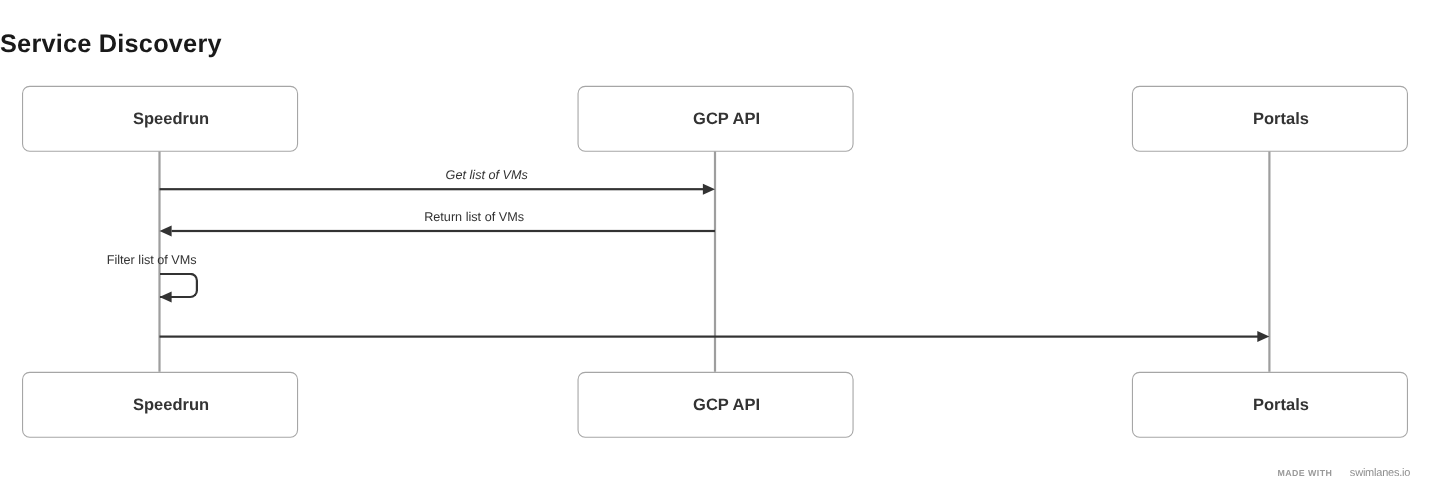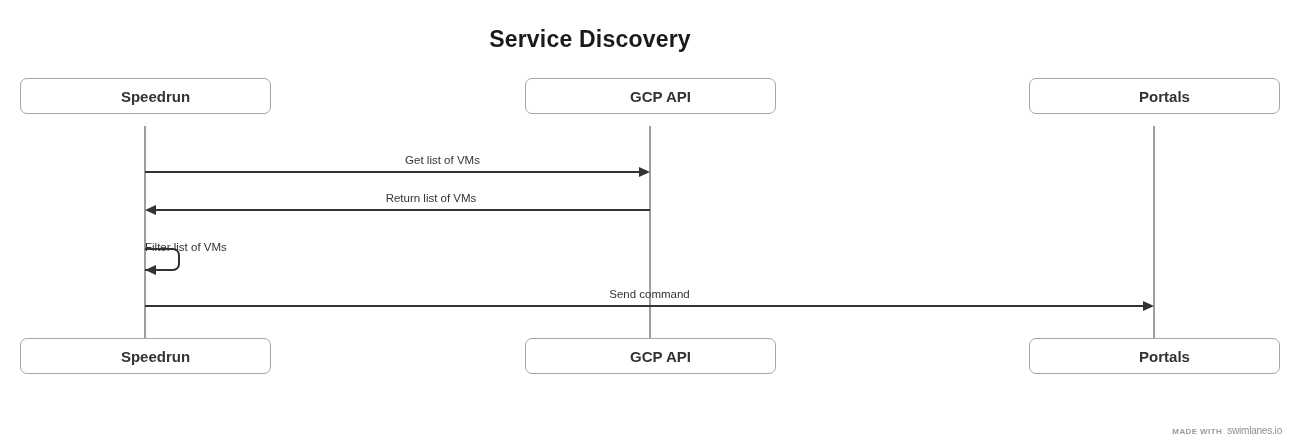--- a/index.html
+++ b/index.html
@@ -19,33 +19,33 @@
     width: 1300px;
     height: 446px;
   }
 
   
   .diagram-title {
     position: absolute;
     left: 0;
     top: 24px;
     width: 1180px;
-    text-align: center;
+    text-align: left;
     font-size: 23px;
     font-weight: bold;
     color: #1a1a1a;
     letter-spacing: 0.2px;
     line-height: 30px;
   }
 
   
   .participant {
     position: absolute;
     box-sizing: border-box;
-    height: 36px;
+    height: 60px;
     border: 1.6px solid #a6a6a6;
     border-radius: 7px;
     background: #ffffff;
     display: flex;
     align-items: center;
     justify-content: center;
     z-index: 3;
     padding-left: 20px;
   }
   .participant-label {
@@ -110,21 +110,21 @@
     z-index: 2;
   }
 
   
   .watermark {
     position: absolute;
     right: 18px;
     bottom: 10px;
     display: flex;
     align-items: baseline;
-    gap: 5px;
+    gap: 16px;
     user-select: none;
   }
   .watermark-made-with {
     font-size: 8px;
     font-weight: bold;
     letter-spacing: 0.4px;
     color: #9a9a9a;
     text-transform: uppercase;
   }
   .watermark-brand {
@@ -147,33 +147,32 @@
   <div class="participant" style="left:20px; top:78px; width:251px;">
     <span class="participant-label">Speedrun</span>
   </div>
   <div class="participant" style="left:525px; top:78px; width:251px;">
     <span class="participant-label">GCP API</span>
   </div>
   <div class="participant" style="left:1029px; top:78px; width:251px;">
     <span class="participant-label">Portals</span>
   </div>
 
-  <div class="message-label centered" style="left:145px; top:153px; width:595px;">Get list of VMs</div>
+  <div class="message-label centered" style="left:145px; top:153px; width:595px;font-style:italic;">Get list of VMs</div>
   <div class="message" style="left:145px; top:171px; width:496px;"></div>
   <div class="arrowhead right" style="left:639px; top:166.5px;"></div>
 
   <div class="message-label centered" style="left:145px; top:191px; width:572px;">Return list of VMs</div>
   <div class="message" style="left:156px; top:209px; width:494px;"></div>
   <div class="arrowhead left" style="left:145px; top:204.5px;"></div>
 
-  <div class="message-label" style="left:97px; top:240px;margin-left:48px;">Filter list of VMs</div>
+  <div class="message-label" style="left:97px; top:230px;">Filter list of VMs</div>
   <div class="self-loop" style="left:145px; top:248px; width:35px; height:23px;"></div>
   <div class="arrowhead left" style="left:145px; top:264.5px;"></div>
 
-  <div class="message-label centered" style="left:145px; top:287px; width:1009px;">Send command</div>
   <div class="message" style="left:145px; top:305px; width:1000px;"></div>
   <div class="arrowhead right" style="left:1143px; top:300.5px;"></div>
 
   <div class="participant" style="left:20px; top:338px; width:251px;">
     <span class="participant-label">Speedrun</span>
   </div>
   <div class="participant" style="left:525px; top:338px; width:251px;">
     <span class="participant-label">GCP API</span>
   </div>
   <div class="participant" style="left:1029px; top:338px; width:251px;">

